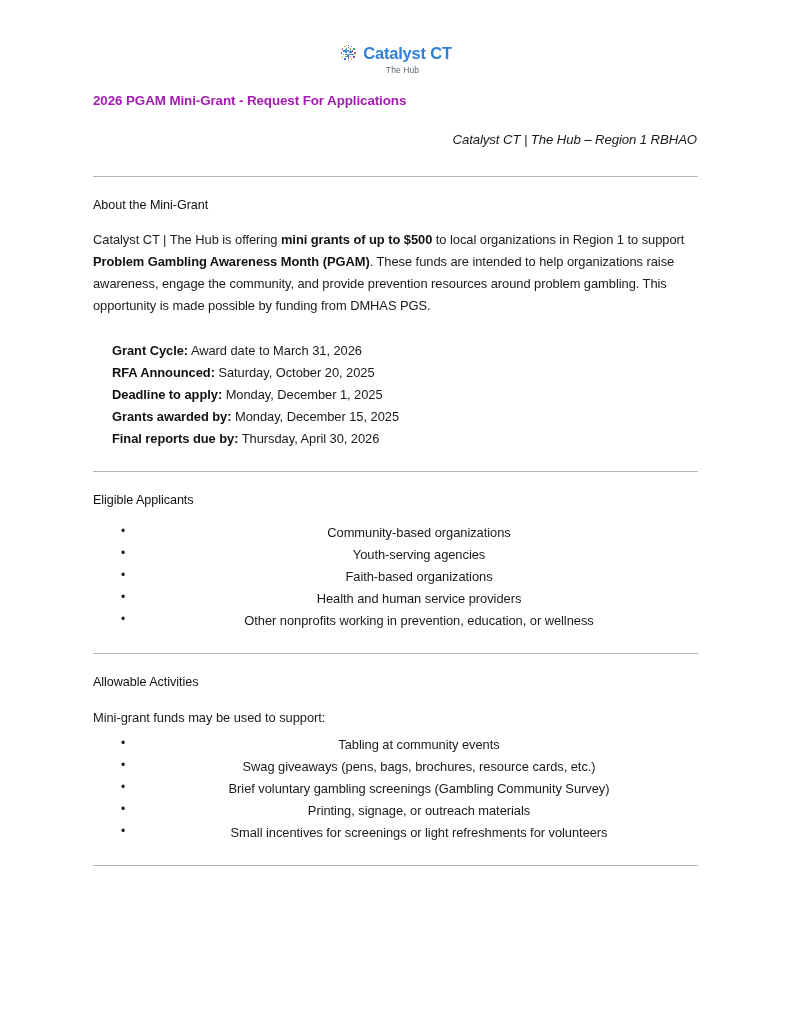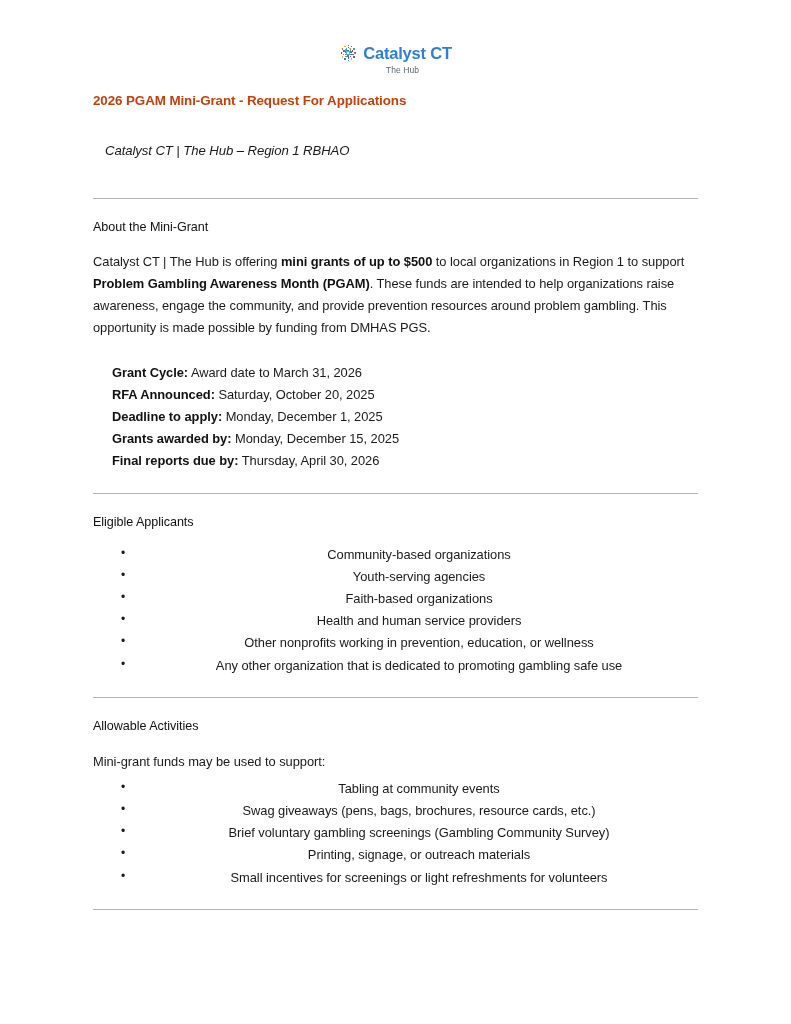--- a/index.html
+++ b/index.html
@@ -65,33 +65,34 @@
   .content {
     position: absolute;
     left: 93px;
     top: 92px;
     width: 605px;
   }
 
   .doc-title {
     font-size: 13.4px;
     font-weight: 700;
-    color: #c2410c;
+    color: #a21caf;
     letter-spacing: -0.1px;
     margin: 0;
     line-height: 1.35;
   }
   .doc-subtitle {
     font-size: 13.2px;
     font-style: italic;
     color: #1a1a1a;
-    margin: 12px;
+    margin: 1px;
     padding-top: 20px;
     line-height: 1.35;
     letter-spacing: -0.1px;
+    text-align: right;
   }
 
   hr.rule {
     border: none;
     border-top: 1.6px solid #b3b3b3;
     margin: 0;
     height: 0;
     width: 100%;
   }
   .rule-wrap-1 { padding-top: 26px; }
@@ -234,21 +235,20 @@
       <hr class="rule">
     </div>
 
     <h2 class="section-heading">Eligible Applicants</h2>
     <ul class="bullets">
       <li>Community-based organizations</li>
       <li>Youth-serving agencies</li>
       <li>Faith-based organizations</li>
       <li>Health and human service providers</li>
       <li>Other nonprofits working in prevention, education, or wellness</li>
-      <li>Any other organization that is dedicated to promoting gambling safe use</li>
     </ul>
 
     <div class="rule-wrap">
       <hr class="rule">
     </div>
 
     <h2 class="section-heading">Allowable Activities</h2>
     <p class="intro-line">Mini-grant funds may be used to support:</p>
     <ul class="bullets tight">
       <li>Tabling at community events</li>

